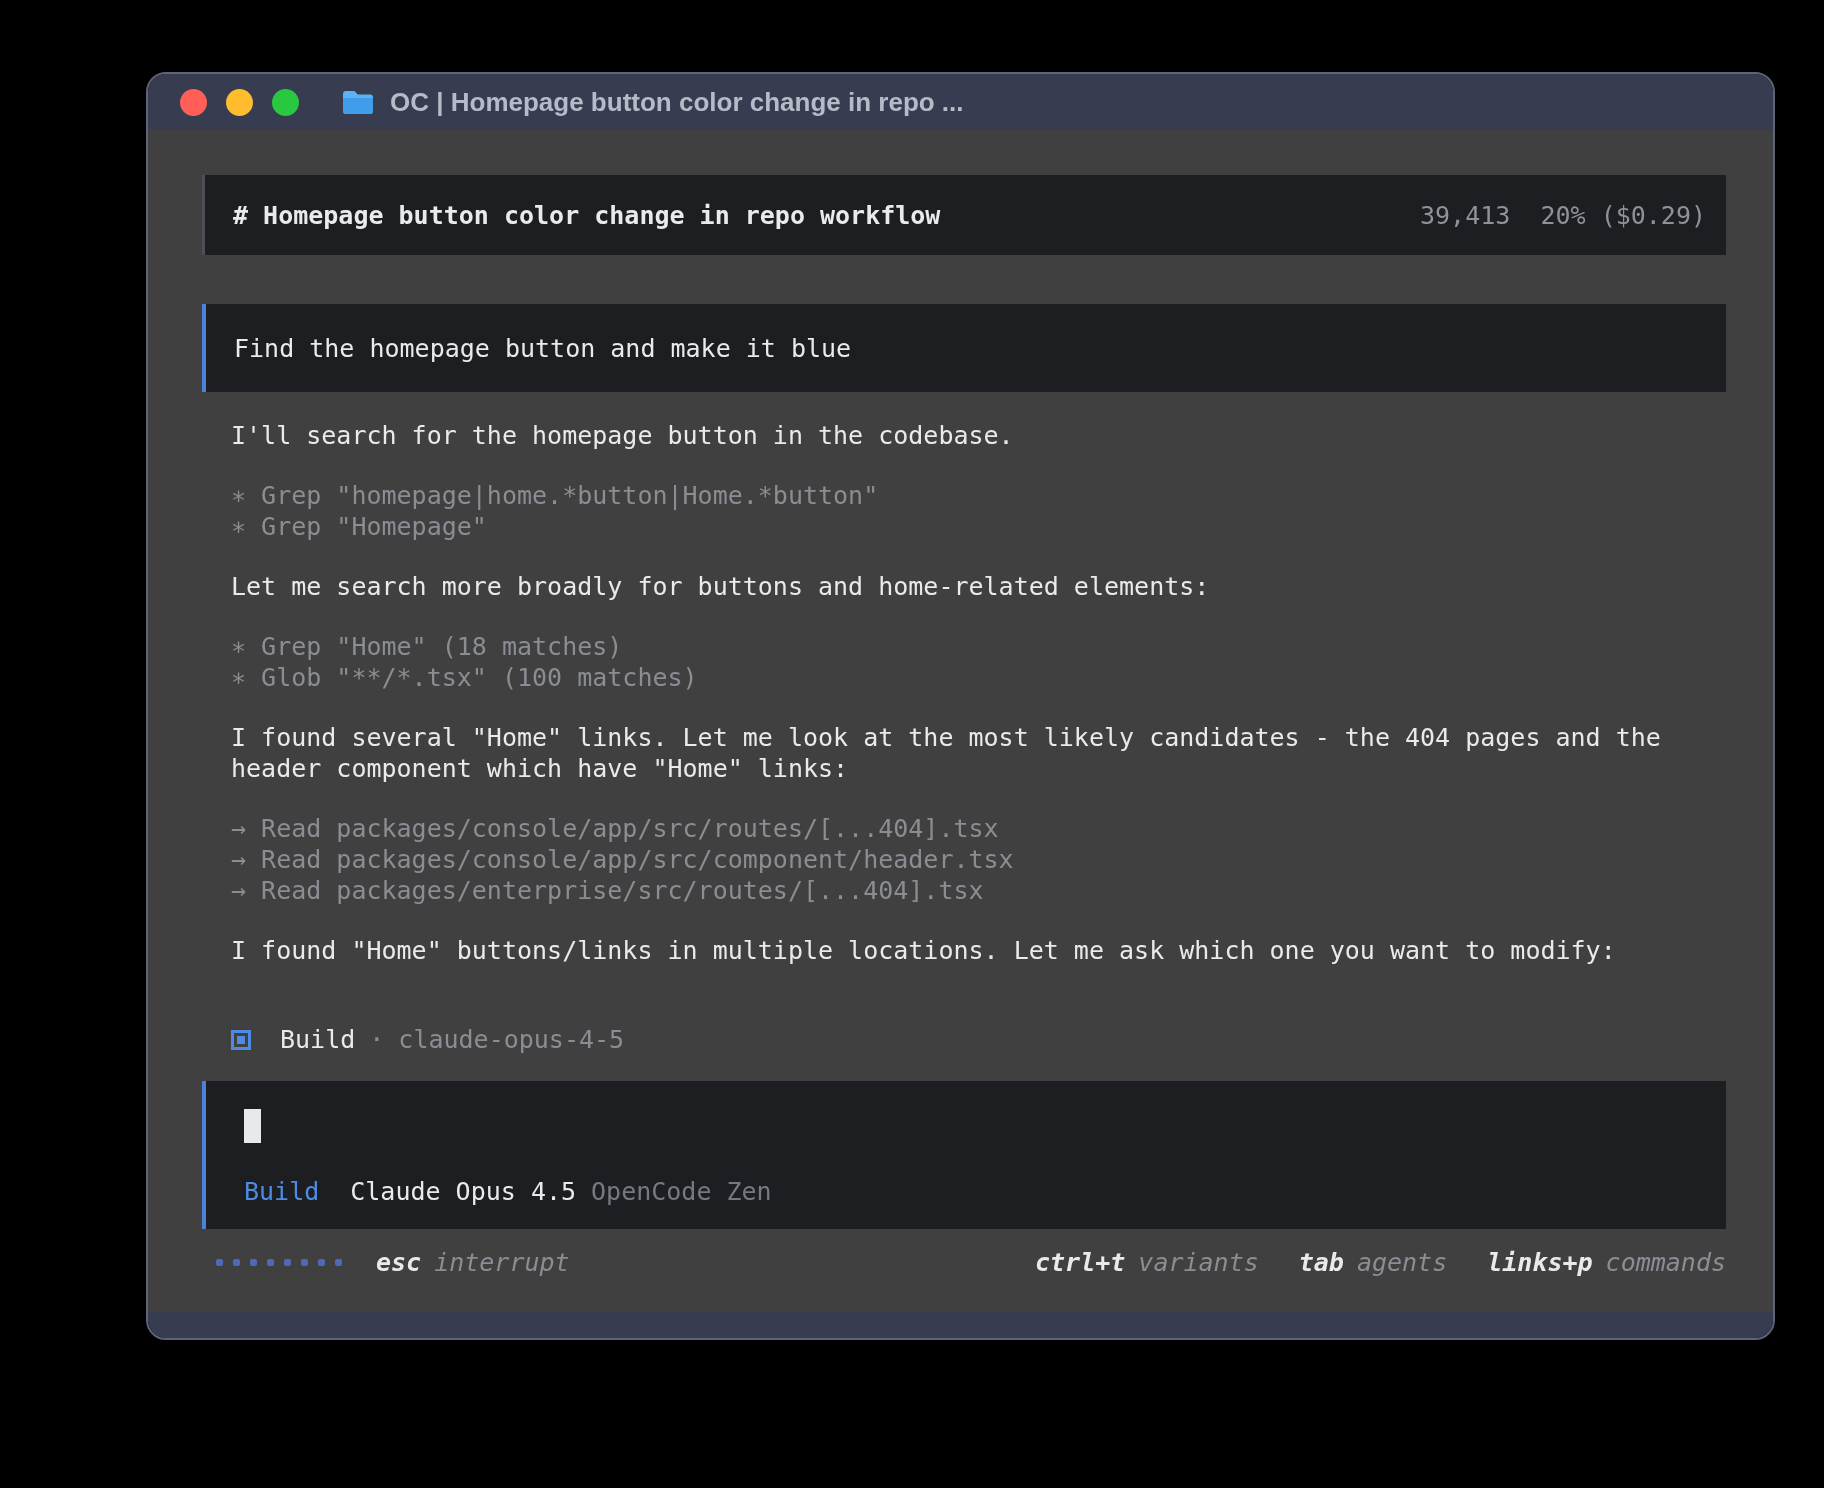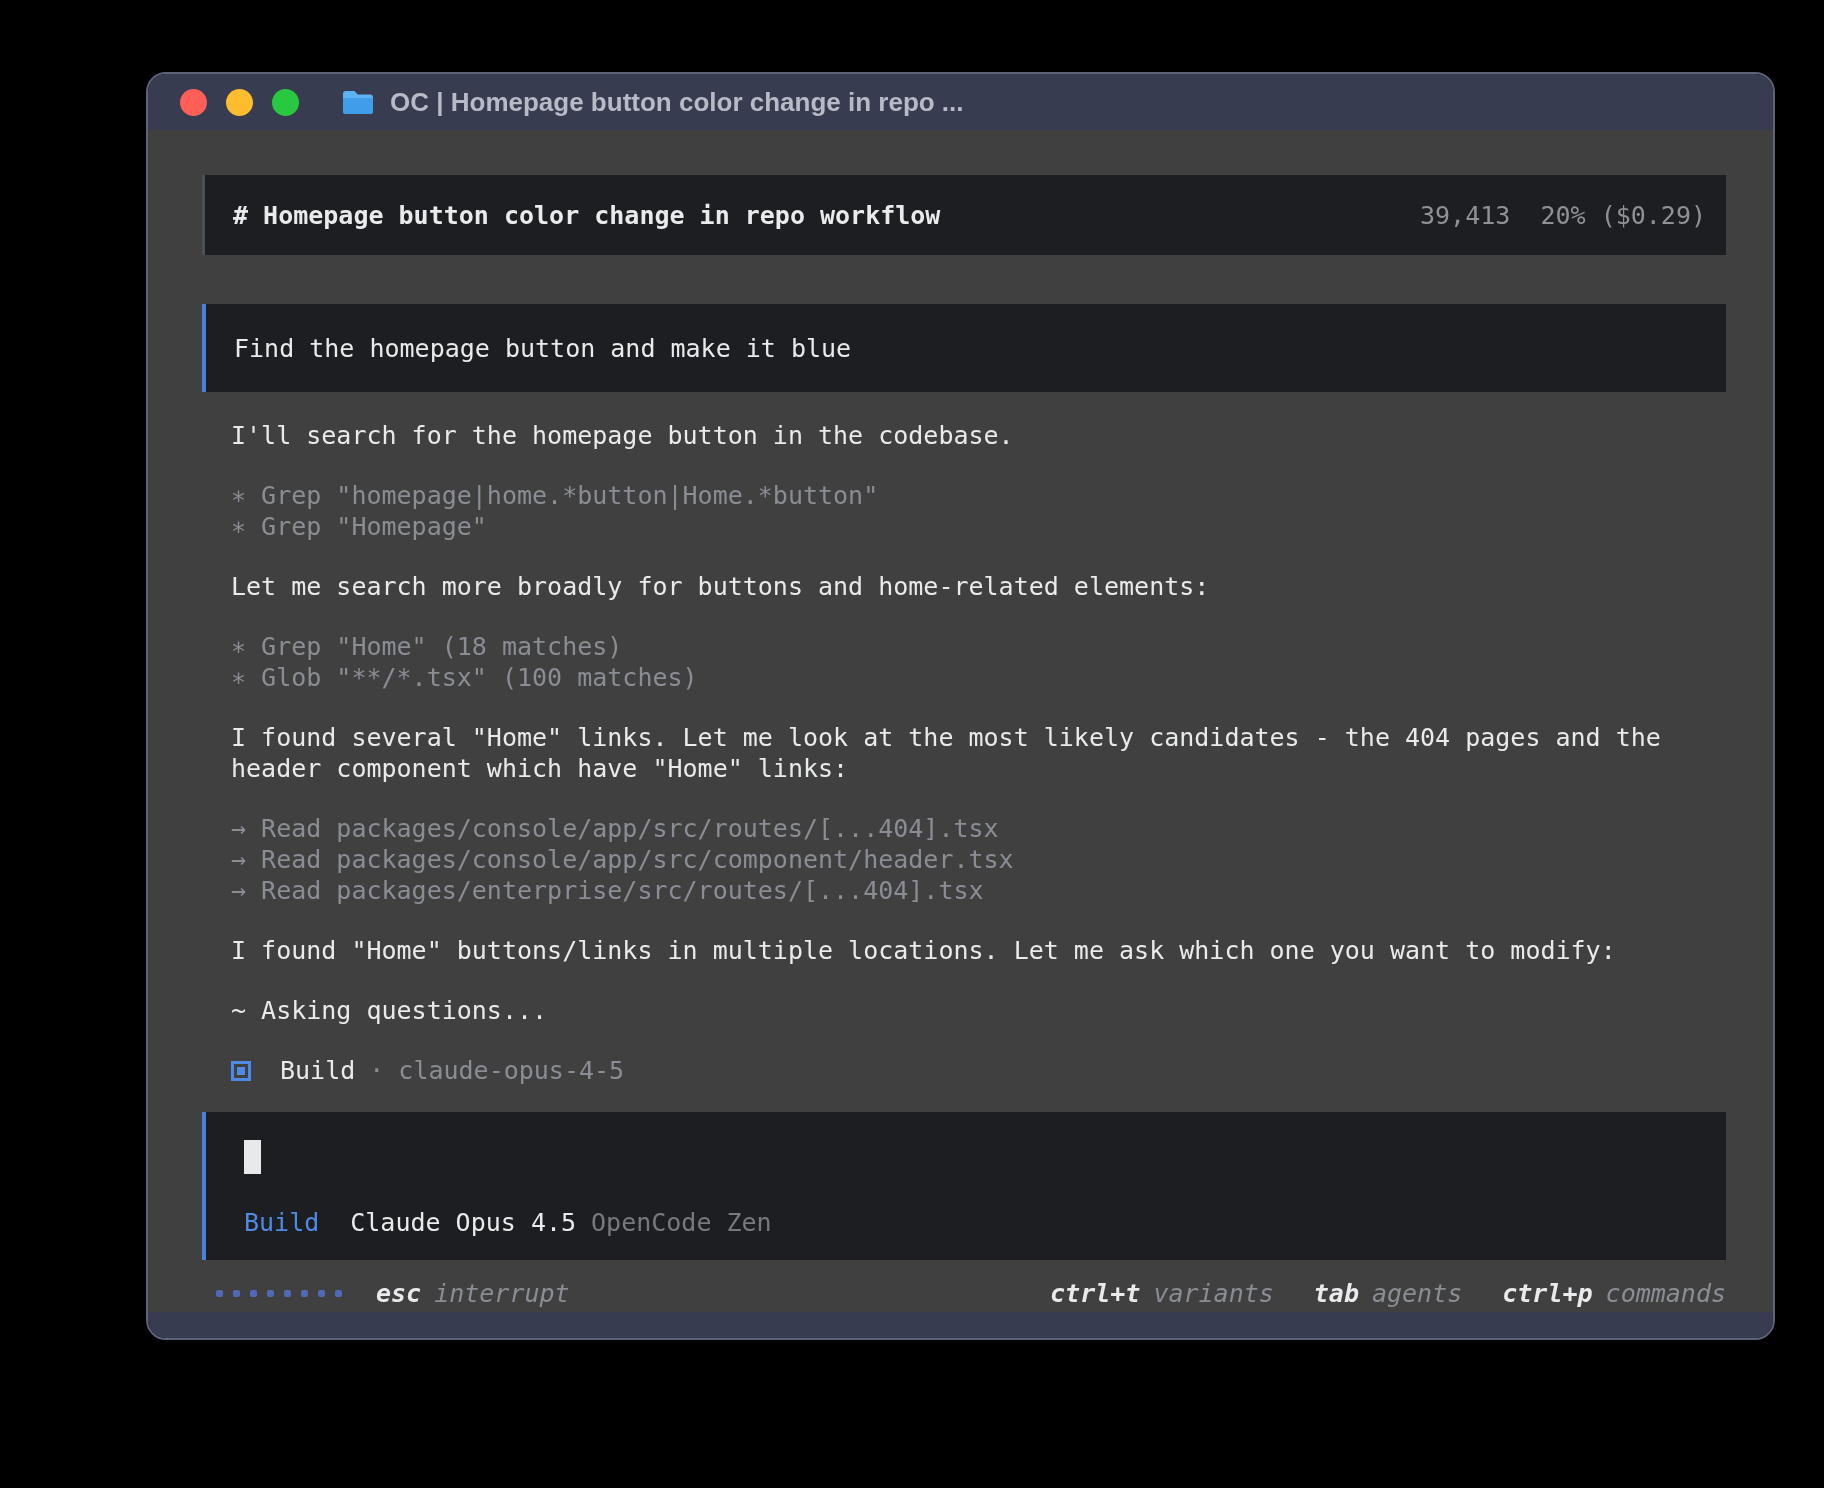--- a/index.html
+++ b/index.html
@@ -153,21 +153,20 @@
       <div class="gap"></div>
       <div class="msg">I found several "Home" links. Let me look at the most likely candidates - the 404 pages and the
 header component which have "Home" links:</div>
       <div class="gap"></div>
       <div class="msg gray">→ Read packages/console/app/src/routes/[...404].tsx</div>
       <div class="msg gray">→ Read packages/console/app/src/component/header.tsx</div>
       <div class="msg gray">→ Read packages/enterprise/src/routes/[...404].tsx</div>
       <div class="gap"></div>
       <div class="msg">I found "Home" buttons/links in multiple locations. Let me ask which one you want to modify:</div>
       <div class="gap"></div>
-      <div class="msg">~ Asking questions...</div>
       <div class="gap"></div>
       <div class="agent-line">
         <span class="agent-icon"></span>
         <span>Build</span>
         <span class="agent-sep">·</span>
         <span class="agent-model">claude-opus-4-5</span>
       </div>
     </div>
 
     <div class="block input-block">
@@ -197,21 +196,21 @@
       <div class="shortcuts">
         <div class="shortcut">
           <span class="kbd">ctrl+t</span>
           <span class="kbd-label">variants</span>
         </div>
         <div class="shortcut">
           <span class="kbd">tab</span>
           <span class="kbd-label">agents</span>
         </div>
         <div class="shortcut">
-          <span class="kbd">ctrl+p</span>
+          <span class="kbd">links+p</span>
           <span class="kbd-label">commands</span>
         </div>
       </div>
     </div>
 
   </div>
 
   <div class="bottomstrip"></div>
 </div>
 

